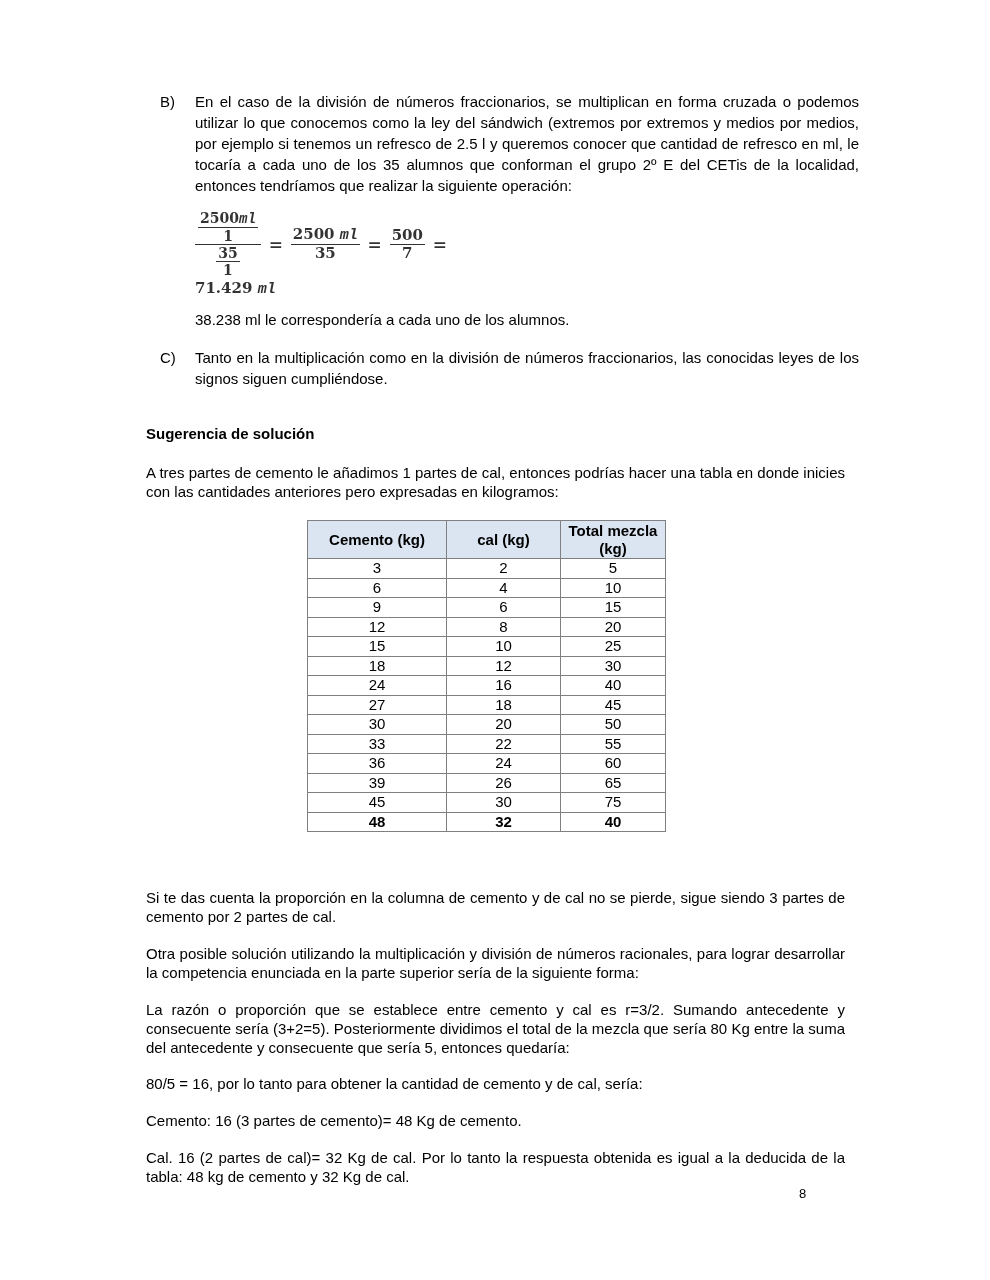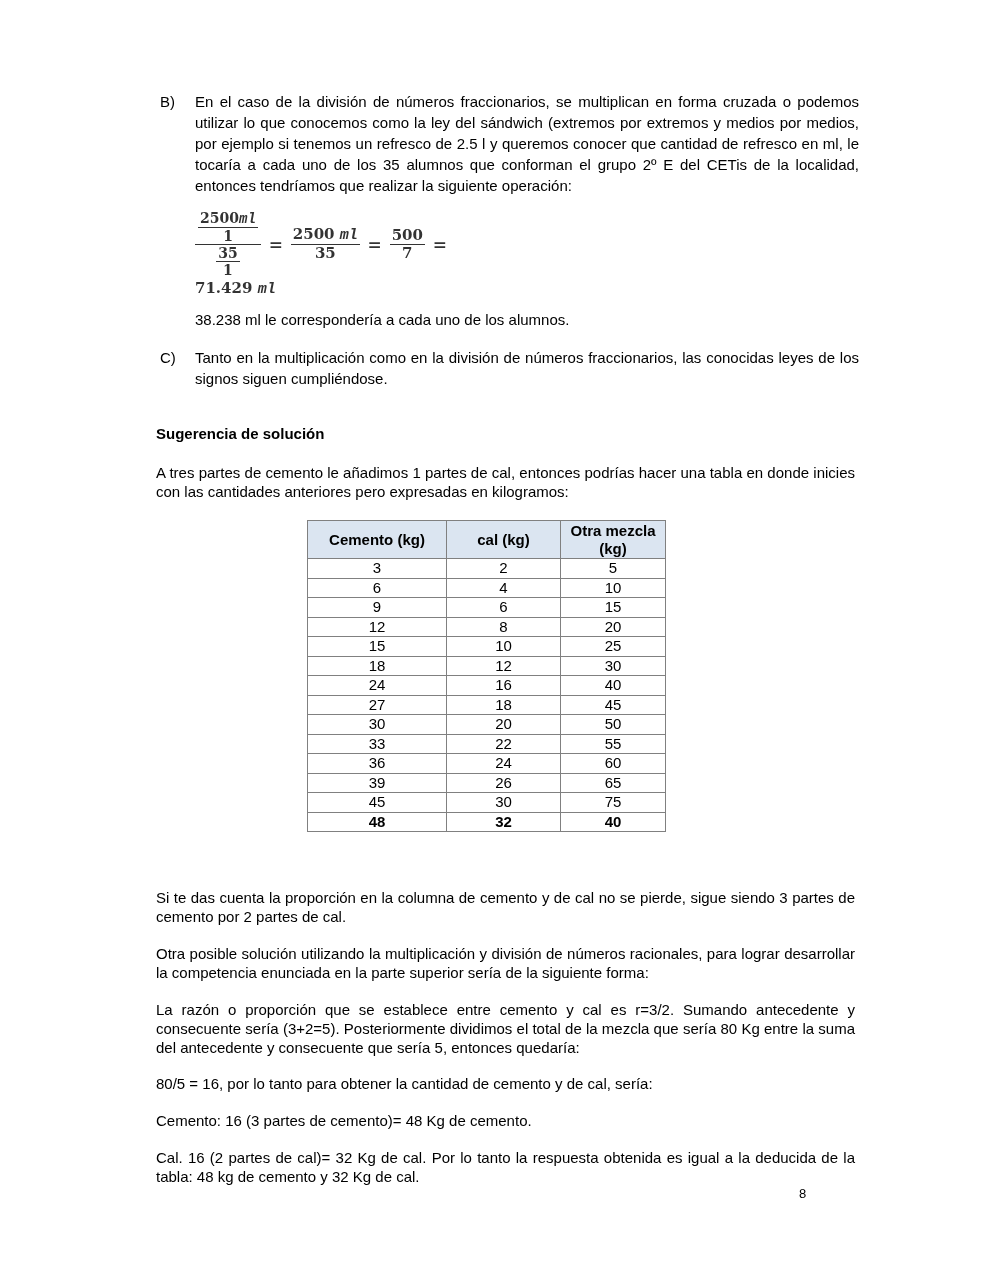--- a/index.html
+++ b/index.html
@@ -13,21 +13,21 @@
                font-family: "DejaVu Serif", serif; color: #333; }
     .frac { display: inline-flex; flex-direction: column; align-items: center; vertical-align: middle; }
     .frac .num, .frac .den { padding: 0 2px; line-height: 17px; font-size: 15px; font-weight: bold; }
     .frac .num { border-bottom: 1.5px solid #333; }
     .frac.big > .num, .frac.big > .den { border: none; padding: 0; }
     .frac.big > .bar { width: 66px; border-top: 1.5px solid #333; }
     .frac.small .num, .frac.small .den { font-size: 14px; line-height: 16px; }
     .op { display: inline-block; vertical-align: middle; font-size: 17px; margin: 0 3px; font-weight: bold; }
     .ml { font-style: italic; font-weight: bold; font-family: Liberation Mono, monospace; }
     .result { display: inline-block; vertical-align: middle; font-size: 15px; font-weight: bold; }
-    .para { position: absolute; left: 156px; width: 699px; line-height: 19px; text-align: justify; }
+    .para { position: absolute; left: 146px; width: 699px; line-height: 19px; text-align: justify; }
     .heading { font-weight: bold; }
     table.mix { position: absolute; left: 307px; top: 520px; border-collapse: collapse; font-size: 15px; }
     table.mix th, table.mix td { border: 1px solid #808080; text-align: center; padding: 0; }
     table.mix th { background: #dbe5f1; font-weight: bold; height: 37px; line-height: 18px; }
     table.mix td { height: 18.5px; line-height: 18px; }
     table.mix tr.total td { font-weight: bold; }
     .footer { position: absolute; top: 1188px; left: 116px; font-size: 11.5px; color: #a0a0a0;
               font-family: "DejaVu Sans", sans-serif; letter-spacing: -0.2px; }
     .pagenum { position: absolute; top: 1186px; left: 799px; font-size: 13px; color: #000; }
   </style>
@@ -80,21 +80,21 @@
 
   <div class="para heading" style="top:424px;">Sugerencia de solución</div>
 
   <div class="para" style="top:463px;">A tres partes de cemento le añadimos 1 partes de cal, entonces podrías hacer una tabla en donde inicies con las cantidades anteriores pero expresadas en kilogramos:</div>
 
   <table class="mix">
     <thead>
       <tr>
         <th style="width:138px;">Cemento (kg)</th>
         <th style="width:113px;">cal (kg)</th>
-        <th style="width:104px;">Otra mezcla (kg)</th>
+        <th style="width:104px;">Total mezcla (kg)</th>
       </tr>
     </thead>
     <tbody id="table-body">
         <tr>
           <td>3</td>
           <td>2</td>
           <td>5</td>
         </tr>
         <tr>
           <td>6</td>

